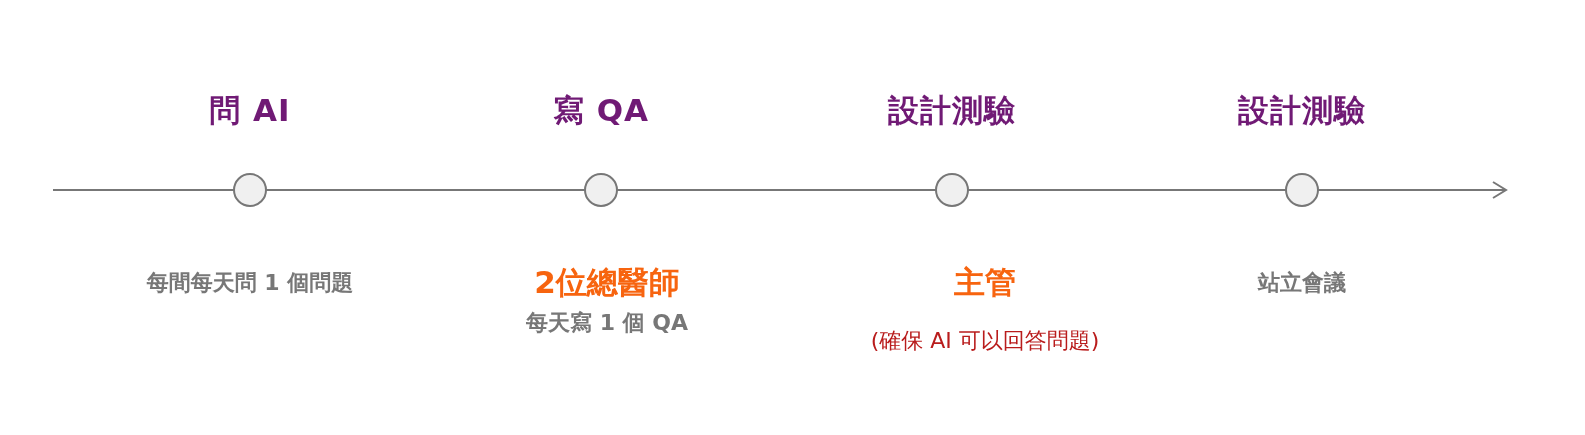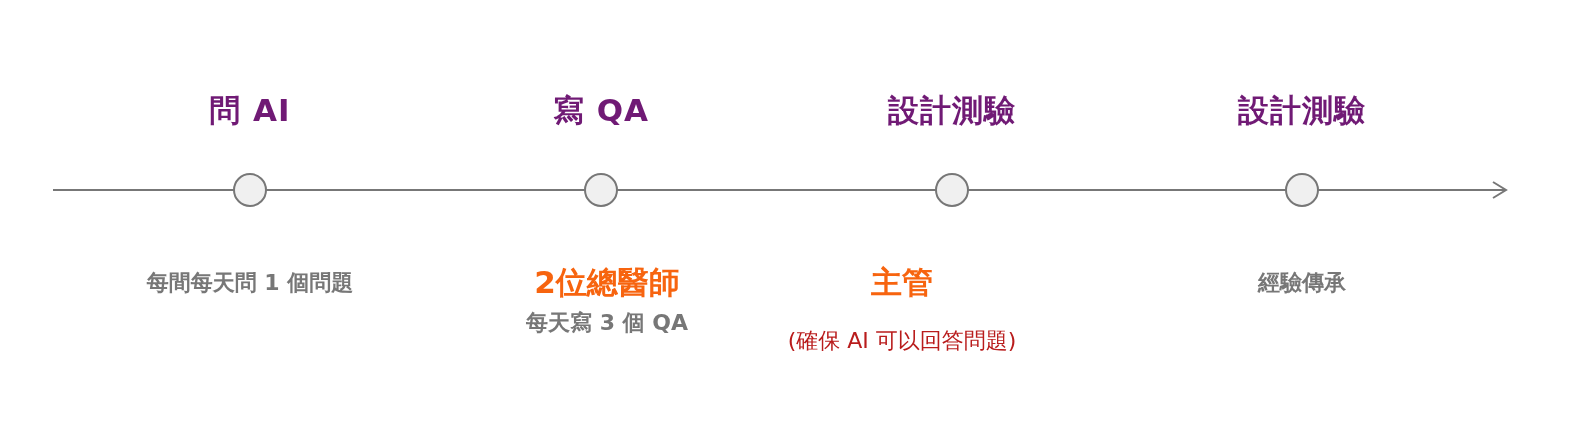--- a/index.html
+++ b/index.html
@@ -77,25 +77,25 @@
 </svg>
 
 <div class="stage stage-title" style="left:250px;">問 AI</div>
 <div class="stage stage-bottom" style="left:250px;">
   <div class="task">每間每天問 1 個問題</div>
 </div>
 
 <div class="stage stage-title" style="left:601px;">寫 QA</div>
 <div class="stage stage-bottom" style="left:607px;">
   <div class="role">2位總醫師</div>
-  <div class="task">每天寫 3 個 QA</div>
+  <div class="task">每天寫 1 個 QA</div>
 </div>
 
 <div class="stage stage-title" style="left:952px;">設計測驗</div>
-<div class="stage stage-bottom" style="left:902px;">
+<div class="stage stage-bottom" style="left:985px;">
   <div class="role">主管</div>
   <div class="note">(確保 AI 可以回答問題)</div>
 </div>
 
 <div class="stage stage-title" style="left:1302px;">設計測驗</div>
 <div class="stage stage-bottom" style="left:1302px;">
-  <div class="task">經驗傳承</div>
+  <div class="task">站立會議</div>
 </div>
 
 </body></html>

